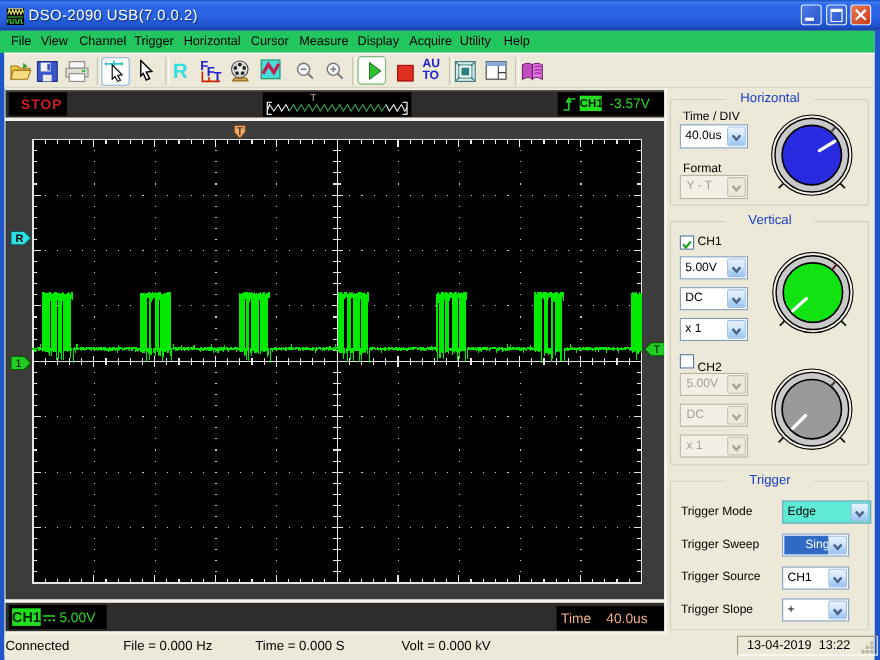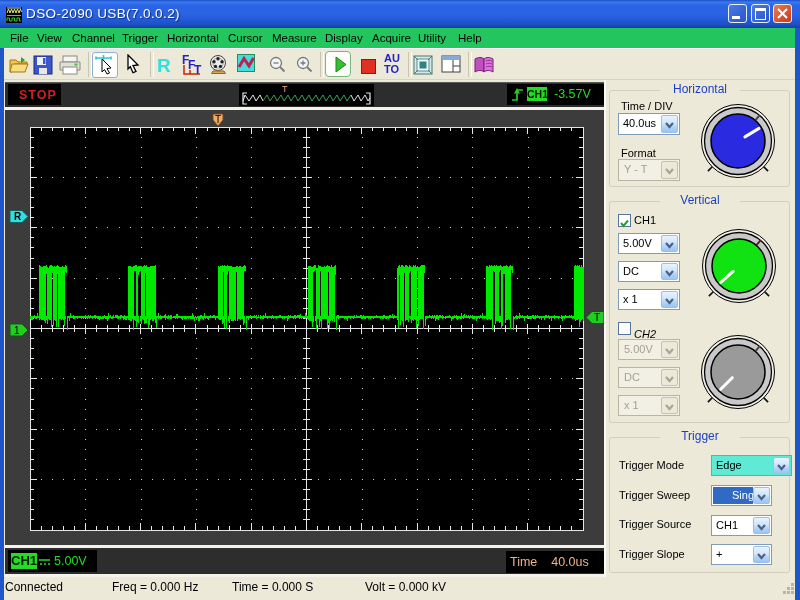--- a/index.html
+++ b/index.html
@@ -183,23 +183,24 @@
     </svg>
 <div class="abs" style="left:46px;top:4px;font-size:12.5px;color:#22dd22;">5.00V</div>
 </div>
 <div class="abs" style="left:506px;top:551px;width:98px;height:22px;background:#000;">
 <div class="abs" style="left:4px;top:4px;font-size:12.5px;color:#f0b088;">Time&nbsp;&nbsp;&nbsp;&nbsp;40.0us</div>
 </div>
 
 <div class="abs" style="left:5px;top:574px;width:599px;height:3px;background:#f4f2ea;"></div>
 <div class="abs" style="left:4px;top:577px;width:791px;height:31px;background:#ece9d8;font-size:12px;color:#000;">
 <div class="abs" style="left:1px;top:3px;">Connected</div>
-<div class="abs" style="left:108px;top:3px;">Freq = 0.000 Hz</div>
+<div class="abs" style="left:108px;top:3px;">File = 0.000 Hz</div>
 <div class="abs" style="left:228px;top:3px;">Time = 0.000 S</div>
 <div class="abs" style="left:361px;top:3px;">Volt = 0.000 kV</div>
+<div class="abs" style="left:666px;top:1px;width:118px;height:16px;border-top:1px solid #9d9a84;border-left:1px solid #9d9a84;border-bottom:1px solid #fff;border-right:1px solid #fff;padding-left:8px;font-size:11.5px;line-height:16px;white-space:nowrap;">13-04-2019&nbsp; 13:22</div>
 <svg class="abs" style="left:779px;top:6px;" width="12" height="12">
       <g fill="#b8b5a2">
         <rect x="8" y="0" width="3" height="3"></rect>
         <rect x="8" y="4" width="3" height="3"></rect>
         <rect x="8" y="8" width="3" height="3"></rect>
         <rect x="4" y="4" width="3" height="3"></rect>
         <rect x="4" y="8" width="3" height="3"></rect>
         <rect x="0" y="8" width="3" height="3"></rect>
       </g>
     </svg>
@@ -258,21 +259,21 @@
 <svg class="abs" style="left:695px;top:222px;" width="90" height="90" viewBox="0 0 90 90">
     <line x1="21.7" y1="66.3" x2="13.9" y2="74.1" stroke="#111" stroke-width="1.6"></line>
     <line x1="66.3" y1="66.3" x2="74.1" y2="74.1" stroke="#111" stroke-width="1.6"></line>
     <circle cx="44" cy="44" r="36.5" fill="#f2f0e6" stroke="#000" stroke-width="1"></circle>
     <circle cx="44" cy="44" r="33.5" fill="#c9c9c9" stroke="#000" stroke-width="1.3"></circle>
     <circle cx="44" cy="44" r="27" fill="#11e211" stroke="#000" stroke-width="1.5"></circle>
     <line x1="61.5" y1="23.1" x2="65.7" y2="18.1" stroke="#552222" stroke-width="2"></line>
     <line x1="38.1" y1="49.4" x2="25.8" y2="60.4" stroke="#fff" stroke-width="3" stroke-linecap="round"></line>
   </svg>
 <div style="position:absolute;left:618px;top:322px;width:13px;height:13px;background:#fff;border:1px solid #55759c;box-sizing:border-box;"></div>
-<div style="position:absolute;left:634px;top:328px;font-size:11px;color:#000;font-style:italic;">CH2</div>
+<div style="position:absolute;left:634px;top:328px;font-size:11px;color:#000;">CH2</div>
 <div style="position:absolute;left:618px;top:339px;width:62px;height:21px;background:#f2f0e4;border:1px solid #b8b5a2;box-sizing:border-box;">
     <div style="position:absolute;left:5px;top:3px;font-size:11px;color:#a3a092;">5.00V</div>
     <div style="position:absolute;right:1px;top:1px;bottom:1px;width:17px;background:#ece9d8;border:1px solid #c5c2b0;box-sizing:border-box;border-radius:2px;"><svg width="15" height="17" viewBox="0 0 15 17">
         <path d="M4 7l3.5 4L11 7" stroke="#a8a598" stroke-width="2.2" fill="none"></path>
       </svg></div>
   </div>
 <div style="position:absolute;left:618px;top:367px;width:62px;height:21px;background:#f2f0e4;border:1px solid #b8b5a2;box-sizing:border-box;">
     <div style="position:absolute;left:5px;top:3px;font-size:11px;color:#a3a092;">DC</div>
     <div style="position:absolute;right:1px;top:1px;bottom:1px;width:17px;background:#ece9d8;border:1px solid #c5c2b0;box-sizing:border-box;border-radius:2px;"><svg width="15" height="17" viewBox="0 0 15 17">
         <path d="M4 7l3.5 4L11 7" stroke="#a8a598" stroke-width="2.2" fill="none"></path>

